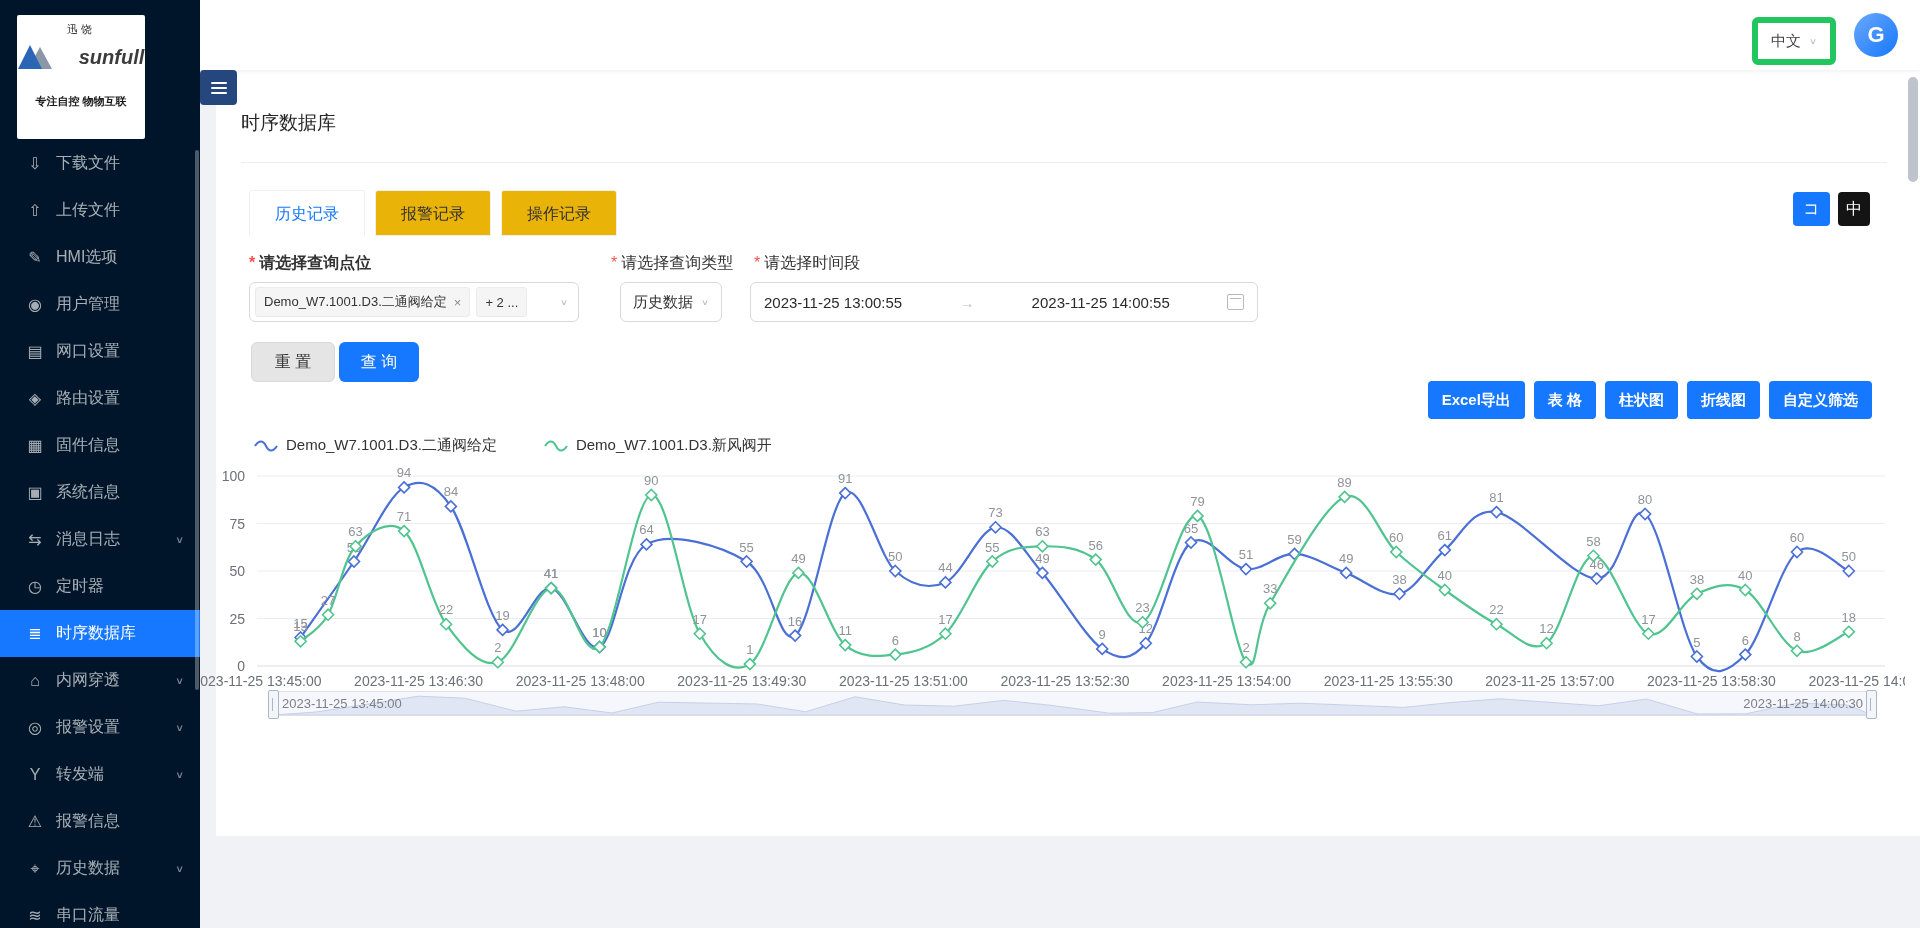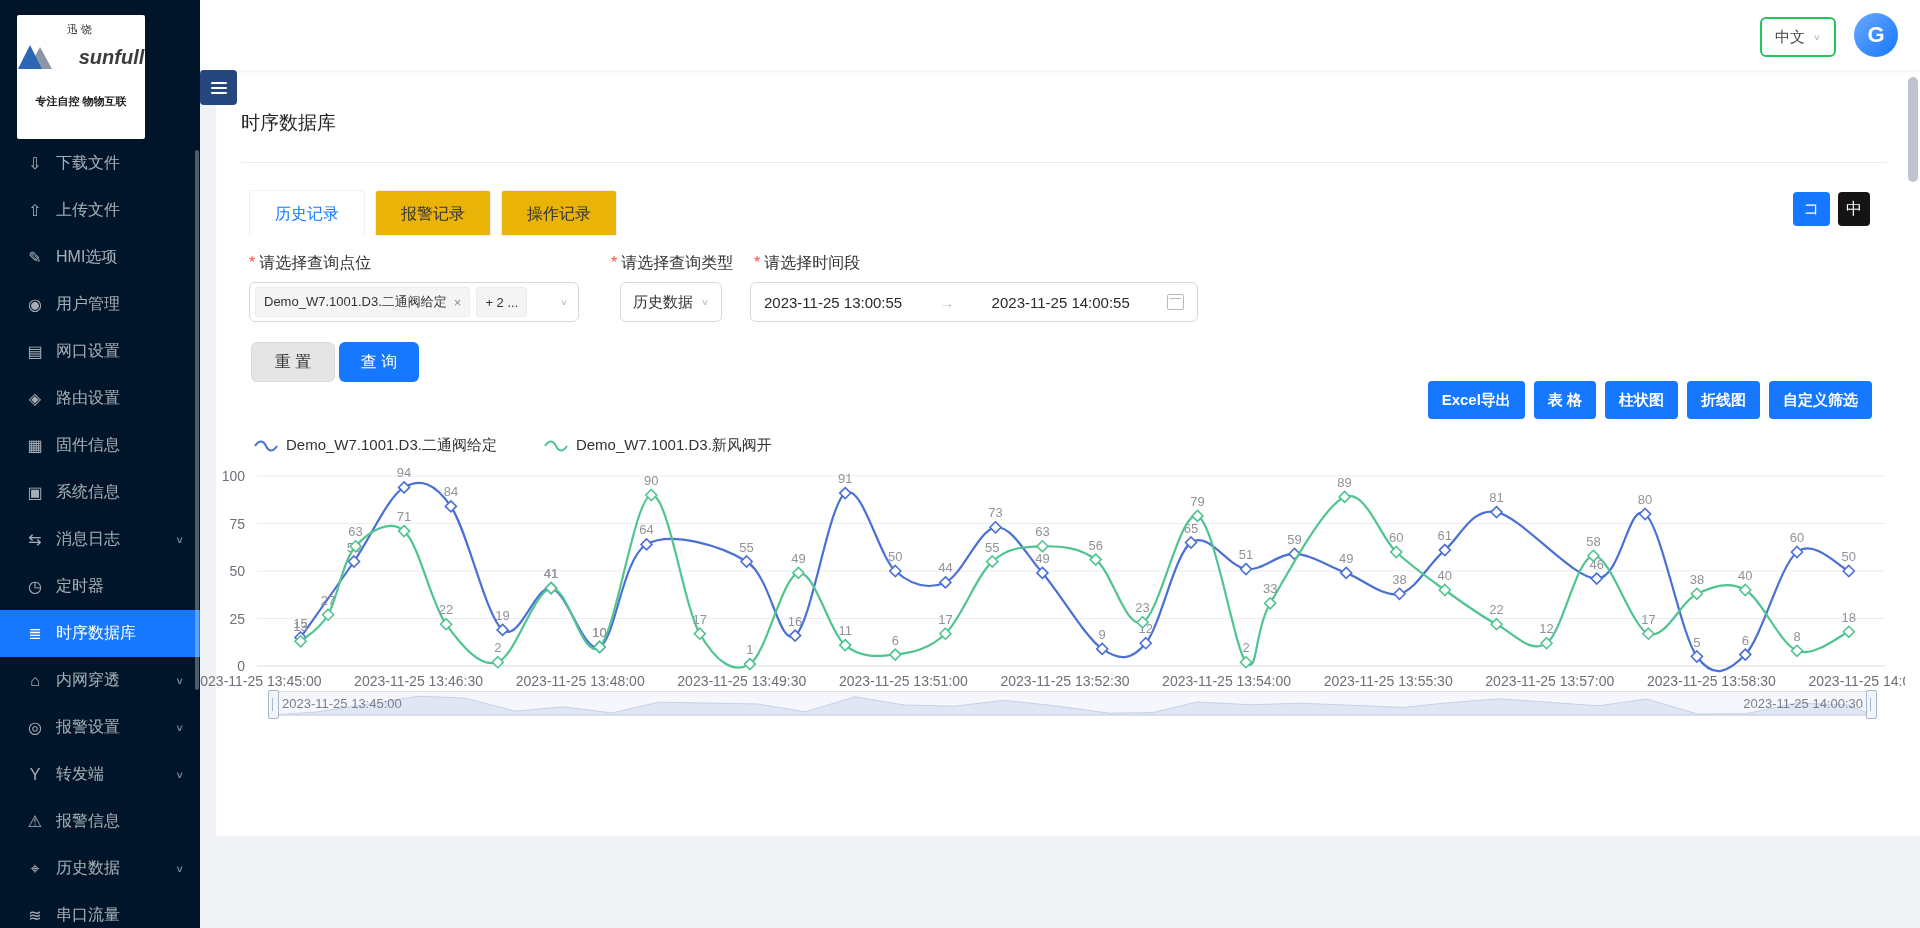--- a/index.html
+++ b/index.html
@@ -21,21 +21,21 @@
   .mi{height:47px;display:flex;align-items:center;padding:0 16px 0 24px;color:rgba(255,255,255,.65);
       font-size:16px;cursor:pointer;box-sizing:border-box;}
   .mi.active{background:#1677ff;color:#fff;}
   .mi-ic{width:22px;margin-right:10px;font-size:16px;text-align:center;flex:none;}
   .mi-lb{flex:1;white-space:nowrap;}
   .mi-ar{font-size:12px;opacity:.75;transform:scaleY(.8);}
   .side-scroll{position:absolute;right:1px;top:150px;width:4px;height:540px;background:rgba(255,255,255,.30);border-radius:2px;}
   
   .header{position:absolute;left:200px;top:0;right:0;height:70px;background:#fff;z-index:4;
           box-shadow:0 1px 4px rgba(0,21,41,.08);}
-  .lang-select{position:absolute;right:84px;top:17px;width:72px;height:36px;border:2px solid #22c55e;border-radius:6px;
+  .lang-select{position:absolute;right:84px;top:17px;width:72px;height:36px;border:6px solid #22c55e;border-radius:6px;
                display:flex;align-items:center;justify-content:center;gap:8px;font-size:15px;color:#444;cursor:pointer;background:#fff;}
   .caret{font-size:11px;color:#b9bfc7;transform:scaleY(.75);}
   .avatar{position:absolute;right:22px;top:13px;width:44px;height:44px;border-radius:50%;
           background:linear-gradient(135deg,#6aa8fb,#1677ff);color:#fff;display:flex;align-items:center;justify-content:center;
           font-size:22px;font-weight:bold;cursor:pointer;}
   
   .trigger{position:absolute;left:200px;top:70px;width:37px;height:35px;background:#25477e;border-radius:4px;z-index:6;
            display:flex;align-items:center;justify-content:center;cursor:pointer;}
   .bars{width:16px;height:12px;display:flex;flex-direction:column;justify-content:space-between;}
   .bars i{display:block;height:2px;background:#fff;border-radius:1px;}
@@ -47,30 +47,30 @@
   .tab{height:46px;line-height:46px;padding:0 25px;background:#eab308;border:1px solid #f0f0f0;border-radius:3px 3px 0 0;
        font-size:16px;color:#333;cursor:pointer;box-sizing:border-box;}
   .tab.active{background:#fff;color:#1677ff;border-bottom-color:#fff;}
   .sq{position:absolute;top:122px;height:34px;border:none;border-radius:4px;color:#fff;font-size:16px;
       display:flex;align-items:center;justify-content:center;cursor:pointer;}
   .sq.blue{left:1577px;width:37px;background:#1677ff;}
   .sq.black{left:1622px;width:32px;background:#141414;}
   
   .flabel{position:absolute;top:183px;font-size:16px;color:#333;}
   .flabel .req{color:#ff4d4f;margin-right:4px;}
-  .lb1{left:33px;} .lb2{left:395px;} .lb3{left:538px;}
+  .lb1{left:33px;font-weight:bold;} .lb2{left:395px;} .lb3{left:538px;}
   .control{position:absolute;top:212px;height:40px;border:1px solid #d9d9d9;border-radius:6px;background:#fff;
            box-sizing:border-box;display:flex;align-items:center;}
   .mselect{left:33px;width:330px;padding:0 26px 0 5px;gap:6px;position:absolute;}
   .mselect .caret{position:absolute;right:10px;}
   .tag{display:inline-flex;align-items:center;gap:7px;background:#f5f5f5;border:1px solid #ebebeb;border-radius:3px;
        padding:0 8px;height:28px;font-size:13px;color:#333;white-space:nowrap;}
   .tag .x{color:rgba(0,0,0,.45);font-size:13px;cursor:pointer;}
   .sselect{left:404px;width:102px;padding:0 12px;justify-content:space-between;font-size:15px;color:#333;}
-  .dpicker{left:534px;width:448px;padding:0 13px;justify-content:space-between;font-size:15px;color:#2a2a2a;}
+  .dpicker{left:534px;width:508px;padding:0 13px;justify-content:space-between;font-size:15px;color:#2a2a2a;}
   .dpicker .arrow{color:#bfbfbf;font-size:15px;}
   .cal{width:15px;height:14px;border:1.5px solid #b9b9b9;border-radius:2px;position:relative;display:inline-block;}
   .cal::before{content:"";position:absolute;left:2px;right:2px;top:2.5px;height:1.5px;background:#b9b9b9;}
   
   .btn{position:absolute;top:272px;height:40px;border-radius:6px;font-size:16px;cursor:pointer;
        font-family:"Liberation Sans",sans-serif;}
   .btn-default{left:35px;width:84px;background:#e5e5e5;border:1px solid #d9d9d9;color:#333;}
   .btn-primary{left:123px;width:80px;background:#1677ff;border:none;color:#fff;}
   .actions{position:absolute;right:33px;top:311px;display:flex;gap:9px;}
   .act{height:38px;background:#1677ff;color:#fff;border:none;border-radius:4px;font-size:15px;font-weight:bold;

